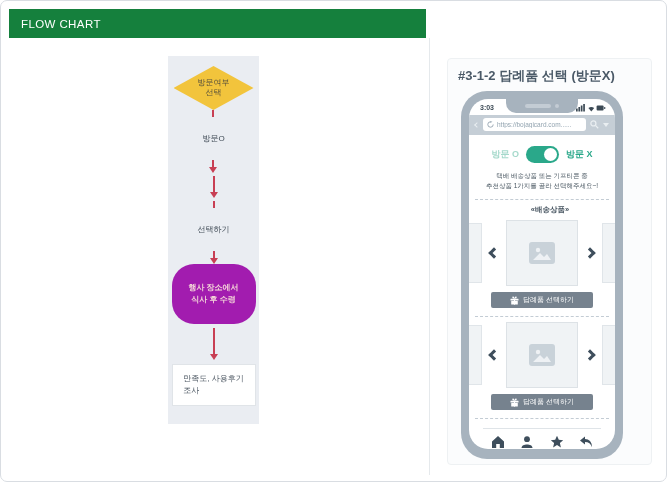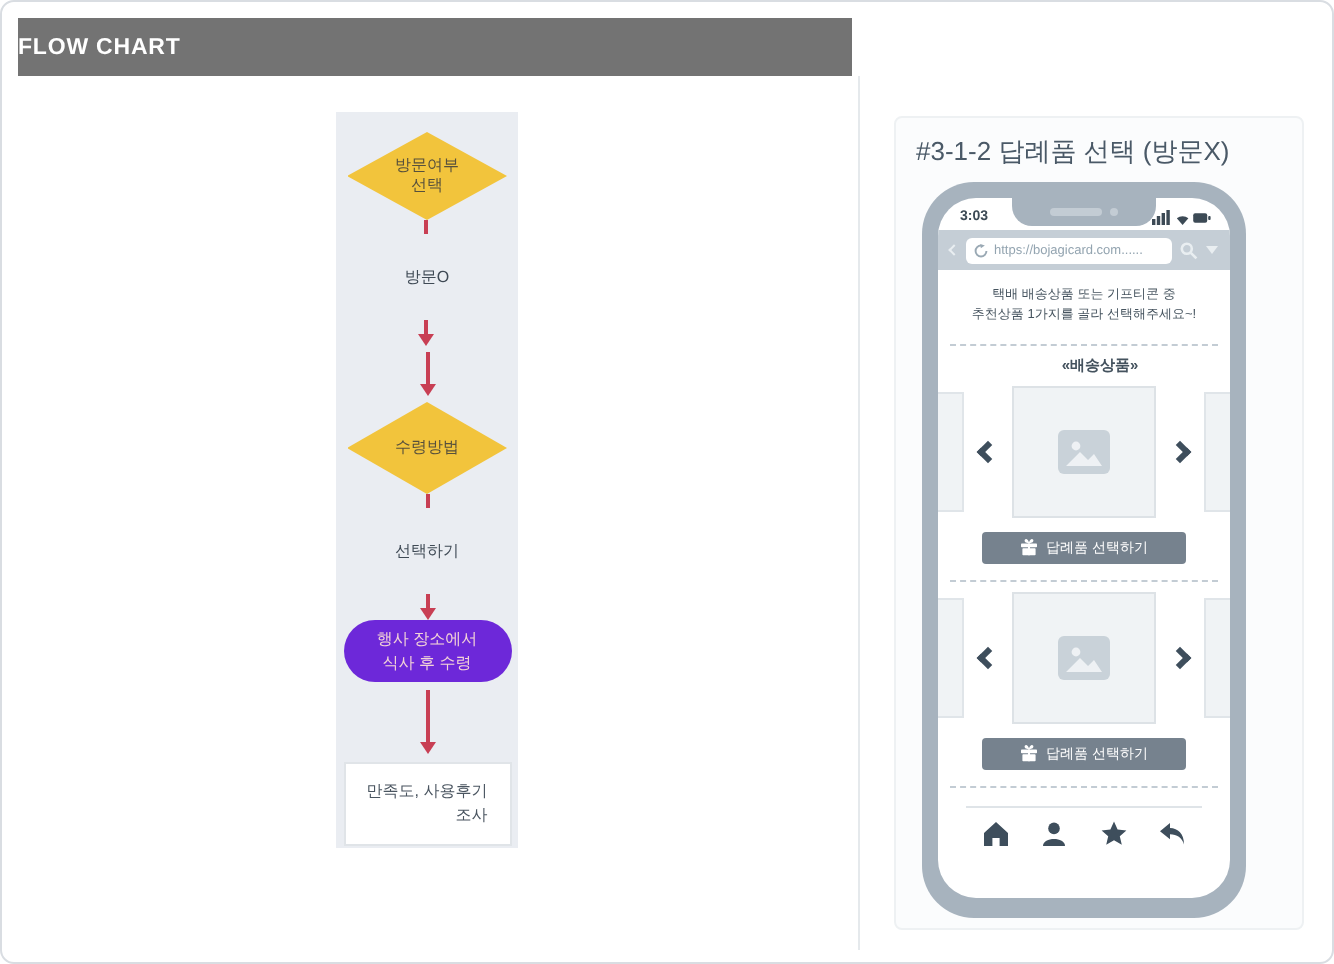--- a/index.html
+++ b/index.html
@@ -1,56 +1,56 @@
 <!DOCTYPE html>
 <html><head>
 <meta charset="utf-8">
 <style>
   * { margin:0; padding:0; box-sizing:border-box; }
   body { background:#fff; font-family:"Liberation Sans", sans-serif; }
   .page { position:relative; width:667px; height:482px; background:#fff;
           border:1px solid #d9dde2; border-radius:7px; overflow:hidden; }
 
   
-  .hdr { position:absolute; top:8px; height:29px; background:#737373; color:#fff;
-         display:flex; align-items:center; 
-         font-size:11.5px; font-weight:bold; letter-spacing:.4px; }
+  .hdr { position:absolute; top:8px; height:29px; background:#15803d; color:#fff;
+         display:flex; align-items:center; padding-left:12px;
+         font-size:11.5px; font-weight:normal; letter-spacing:.4px; }
   .hdr-left { left:8px; width:417px; }
   .hdr-right { left:433px; width:226px; }
   .v-divider { position:absolute; left:428px; top:37px; height:437px; width:1px; background:#e5e9ec; }
 
   
   .flow-panel { position:absolute; left:167px; top:55px; width:91px; height:368px;
                 background:#eaedf2; display:flex; flex-direction:column; align-items:center;
                 padding-top:10px; }
   .pre { white-space:pre-line; }
   .fc-diamond { width:80px; height:44px; background:#f2c43c;
                 clip-path:polygon(50% 0,100% 50%,50% 100%,0 50%);
                 display:flex; align-items:center; justify-content:center; text-align:center;
                 font-size:8px; color:#57503c; line-height:1.3; flex-shrink:0; }
   .fc-diamond.d2 { height:46px; }
   .fc-process { width:84px; height:40px; background:#29a78b; border-radius:2px;
                 color:#f0faf7; font-size:8px; line-height:1.5; text-align:center;
                 display:flex; align-items:center; justify-content:center; flex-shrink:0; }
-  .fc-result { width:84px; height:31px; background:#6d28d9; border-radius:22px;
+  .fc-result { width:84px; height:60px; background:#a21caf; border-radius:22px;
                color:#f3d3d7; font-size:8px; line-height:1.5; text-align:center;
-               display:flex; align-items:center; justify-content:center; flex-shrink:0; }
+               display:flex; align-items:center; justify-content:center; flex-shrink:0;font-weight:bold; }
   .fc-final { width:84px; height:42px; background:#fff; border:1px solid #e0e4e8;
-              color:#4a5560; font-size:8px; line-height:1.5; text-align:right;
+              color:#4a5560; font-size:8px; line-height:1.5; text-align:left;
               display:flex; align-items:center; justify-content:center; flex-shrink:0; }
   .fc-arrow { display:flex; flex-direction:column; align-items:center; flex-shrink:0; }
   .fc-line { width:2px; background:#c83f54; }
   .fc-head { width:0; height:0; border-left:4px solid transparent;
              border-right:4px solid transparent; border-top:6px solid #c83f54; }
   .fc-label { font-size:8px; color:#3f4a55; margin:16px 0; }
 
   
   .wf-card { position:absolute; left:446px; top:57px; width:205px; height:407px;
              background:#fbfcfd; border:1px solid #eef1f3; border-radius:4px; }
-  .wf-title { padding:8px 0 4px 10px; font-size:13px; font-weight:normal; color:#4a5967; }
+  .wf-title { padding:8px 0 4px 10px; font-size:13px; font-weight:bold; color:#4a5967; }
 
   .phone { width:162px; height:368px; margin:2px 0 0 13px; background:#a7b3be;
            border-radius:26px; padding:8px 8px 10px 8px; position:relative; }
   .screen { width:100%; height:100%; background:#fff; border-radius:19px; overflow:hidden;
             display:flex; flex-direction:column; position:relative; }
   .notch { position:absolute; left:50%; transform:translateX(-50%); top:0; width:72px; height:14px;
            background:#a7b3be; border-radius:0 0 10px 10px; display:flex; align-items:center;
            justify-content:center; gap:4px; z-index:2; }
   .notch-pill { width:26px; height:4px; border-radius:2px; background:#c3ccd4; }
   .notch-dot { width:4px; height:4px; border-radius:50%; background:#c3ccd4; }
@@ -121,21 +121,20 @@
       <div class="fc-line" style="height:7px"></div>
       <div class="fc-head"></div>
     </div>
 
 
     <div class="fc-arrow" style="margin:3px 0">
       <div class="fc-line" style="height:16px"></div>
       <div class="fc-head"></div>
     </div>
 
-    <div class="fc-diamond d2 pre">수령방법</div>
 
     <div class="fc-arrow">
       <div class="fc-line" style="height:7px"></div>
       <div class="fc-label">선택하기</div>
       <div class="fc-line" style="height:7px"></div>
       <div class="fc-head"></div>
     </div>
 
     <div class="fc-result pre">행사 장소에서
 식사 후 수령</div>
@@ -185,20 +184,27 @@
             </svg>
             <span class="url-text">https://bojagicard.com......</span>
           </div>
           <svg width="9" height="9" viewBox="0 0 9 9">
             <circle cx="3.4" cy="3.4" r="2.5" fill="none" stroke="#e9eef1" stroke-width="1.3"></circle>
             <line x1="5.4" y1="5.4" x2="8.2" y2="8.2" stroke="#e9eef1" stroke-width="1.3"></line>
           </svg>
           <span class="caret-down"></span>
         </div>
 
+        <div class="toggle-row">
+          <span class="toggle-label-off">방문 O</span>
+          <div class="toggle">
+            <div class="toggle-knob"></div>
+          </div>
+          <span class="toggle-label-on">방문 X</span>
+        </div>
 
         <div class="caption pre">택배 배송상품 또는 기프티콘 중
 추천상품 1가지를 골라 선택해주세요~!</div>
 
         <div class="dashed"></div>
 
         <div class="sec-hdr">«배송상품»</div>
         <div class="carousel">
           <div class="side-box l"></div>
           <button class="chev-btn">

